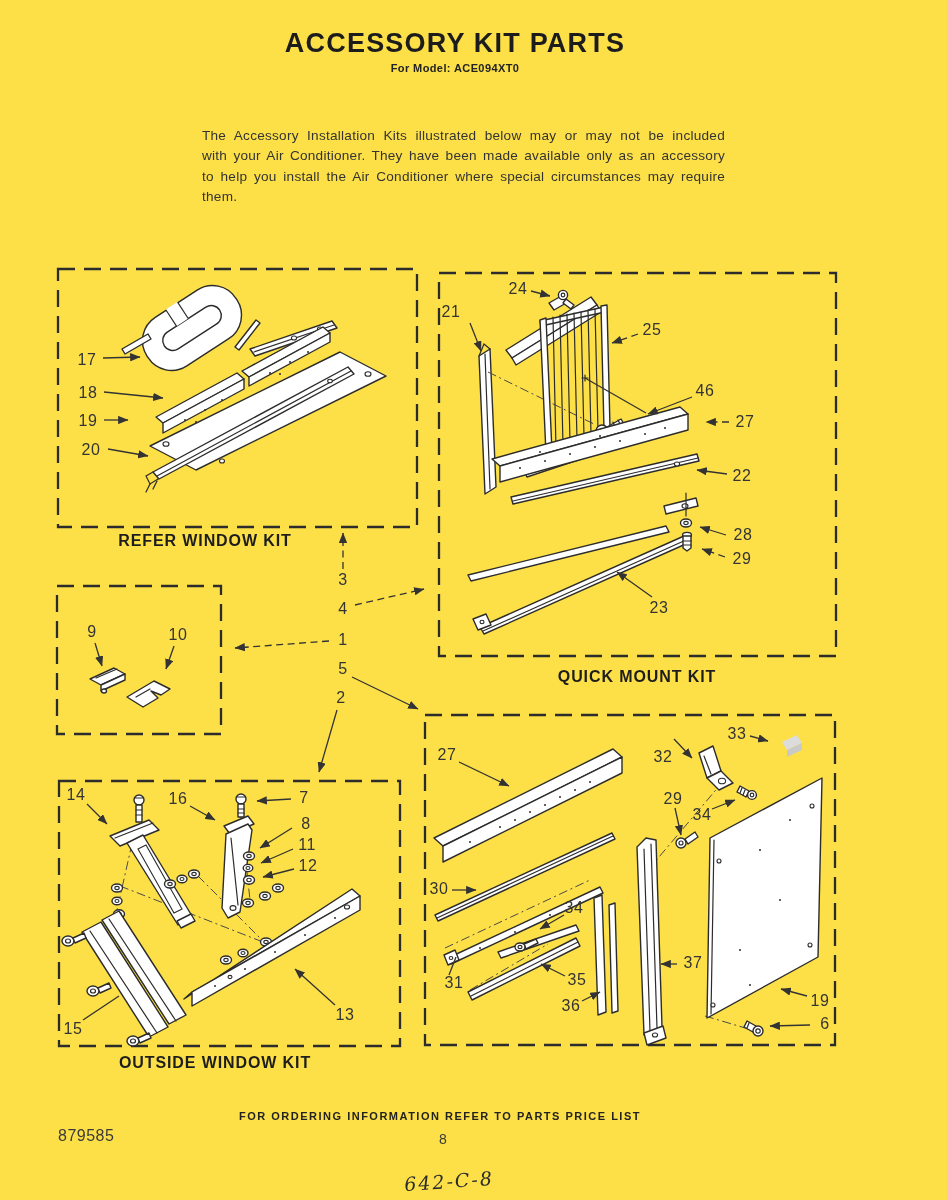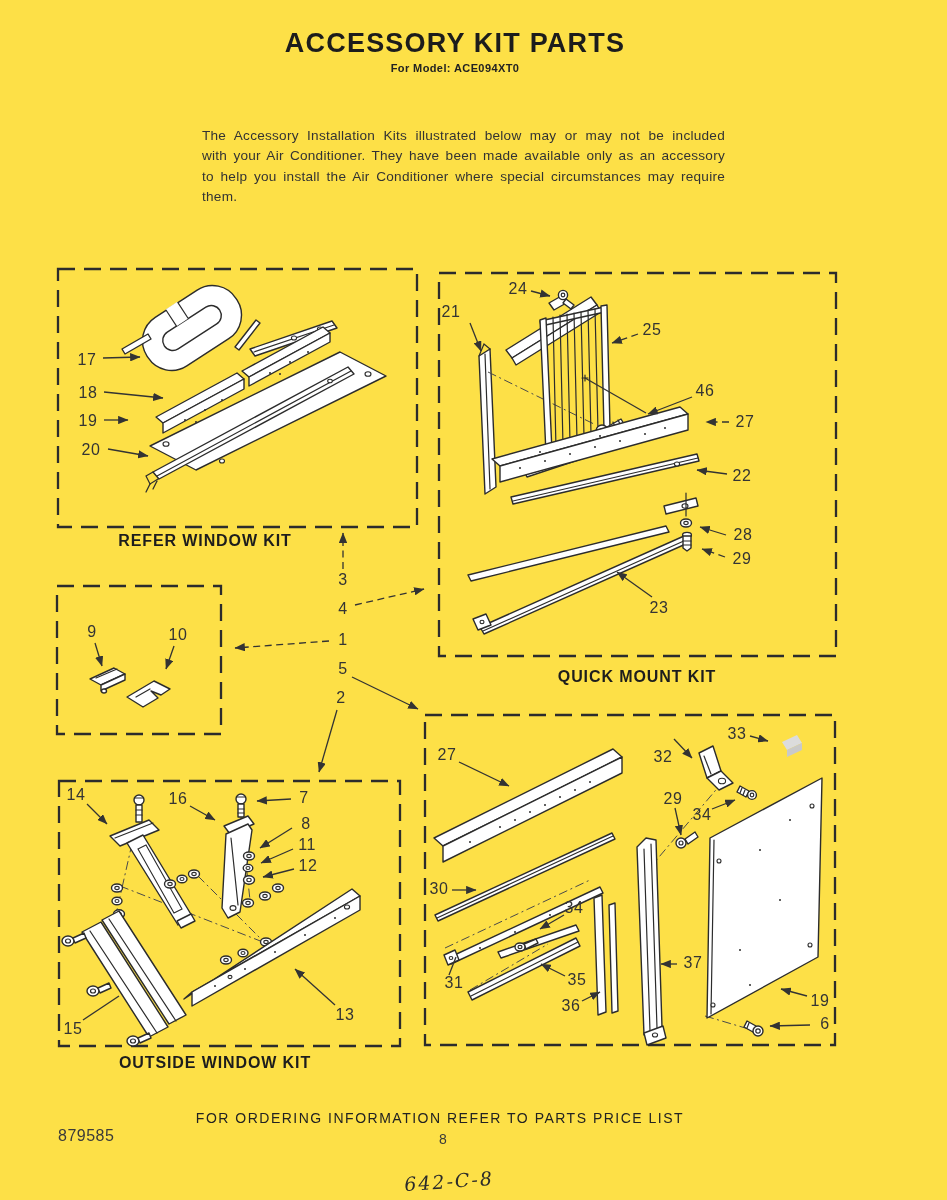--- a/index.html
+++ b/index.html
@@ -5,21 +5,21 @@
   html,body{margin:0;padding:0;background:#9a9a9a;}
   .page{position:relative;width:947px;height:1200px;background:#fde047;
         font-family:"Liberation Sans",sans-serif;color:#262626;overflow:hidden;margin:0 auto;}
   .abs{position:absolute;}
   .title{font-weight:bold;font-size:27px;letter-spacing:1.2px;transform:translateX(-50%);white-space:nowrap;color:#1c1c1c;}
   .model{font-weight:bold;font-size:11px;letter-spacing:.4px;transform:translateX(-50%);white-space:nowrap;color:#222;}
   .intro{width:557px;font-size:13.6px;line-height:1.5;text-align:justify;letter-spacing:.25px;word-spacing:2px;color:#333;}
   .intro p{margin:17px;}
   .kit-label{font-weight:bold;font-size:16px;letter-spacing:.9px;transform:translateX(-50%);white-space:nowrap;color:#1d1d1d;}
   .co{position:absolute;transform:translate(-50%,-50%);font-size:16px;color:#343434;letter-spacing:.5px;}
-  .foot-note{font-weight:normal;font-size:14px;letter-spacing:1.5px;transform:translateX(-50%);white-space:nowrap;color:#222;}
+  .foot-note{font-weight:bold;font-size:11px;letter-spacing:1.5px;transform:translateX(-50%);white-space:nowrap;color:#222;}
   .docno{font-size:16px;color:#3a3a3a;letter-spacing:.5px;}
   .pageno{font-size:14px;transform:translateX(-50%);color:#3a3a3a;}
   .plate{font-family:"DejaVu Serif",serif;font-style:italic;font-size:19px;letter-spacing:2px;
          transform:translateX(-50%) rotate(-4deg);color:#2b2b2b;}
   svg.art{position:absolute;left:0;top:0;}
   .box{fill:none;stroke:#2c2c2c;stroke-width:2.3;stroke-dasharray:17 9;}
   .p{fill:#ffffff;stroke:#2c2c2c;stroke-width:1.4;stroke-linejoin:round;}
   .ln{fill:none;stroke:#2c2c2c;stroke-width:1.2;stroke-linecap:round;}
   .h{fill:#ffffff;stroke:#2c2c2c;stroke-width:1.1;}
   .dot{fill:#2c2c2c;stroke:none;}

